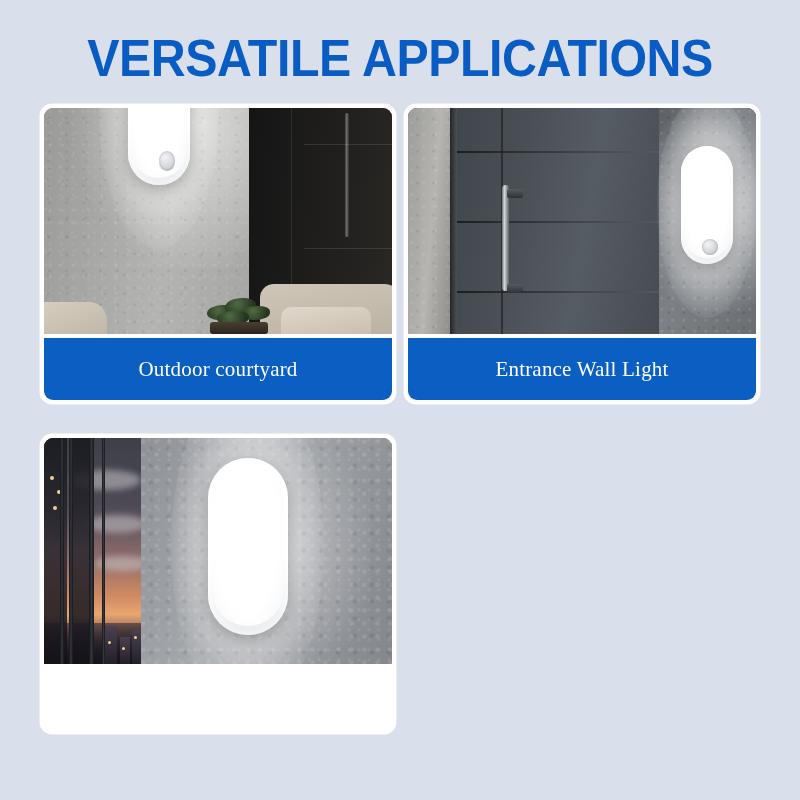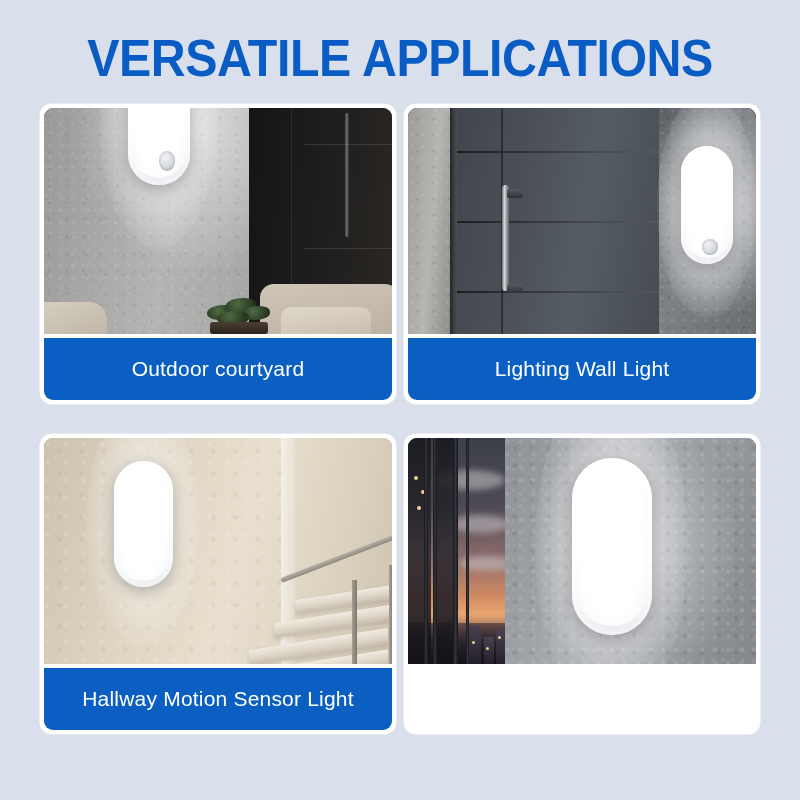--- a/index.html
+++ b/index.html
@@ -54,20 +54,21 @@
     row-gap: 30px;
   }
 
   .card {
     position: relative;
     background: #ffffff;
     border-radius: 12px;
     padding: 4px;
     overflow: hidden;
     box-shadow: 0 0 0 0.5px rgba(255,255,255,0.9);
+    font-family: Liberation Serif, serif;
   }
 
   .photo {
     position: relative;
     width: 100%;
     height: 226px;
     border-radius: 9px 9px 0 0;
     overflow: hidden;
     background: #8a8a8a;
   }
@@ -388,48 +389,23 @@
 
         <div class="lamp" style="right:6.5%; top:17%; width:15%; height:52%;">
           <div class="lamp-glow"></div>
           <div class="lamp-body">
             <div class="lamp-lens"></div>
           </div>
           <div class="lamp-sensor" style="left:40%; bottom:8%; width:30%; height:13%;"></div>
         </div>
       </div>
 
-      <div class="caption">Lighting Wall Light</div>
+      <div class="caption">Entrance Wall Light</div>
     </div>
 
-    <div class="card">
-      <div class="photo">
-        <div class="p3-bg"></div>
-        <div class="p3-right"></div>
-        <div class="p3-corner"></div>
-
-        <div class="p3-step" style="left:72%; top:68%;  width:30%; height:6%;  transform:skewY(-9deg);"></div>
-        <div class="p3-step" style="left:66%; top:78%;  width:34%; height:6.5%; transform:skewY(-9deg);"></div>
-        <div class="p3-step" style="left:59%; top:89%;  width:40%; height:7%;  transform:skewY(-9deg);"></div>
-        <div class="p3-step" style="left:53%; top:99%;  width:46%; height:7%;  transform:skewY(-9deg);"></div>
-
-        <div class="p3-rail" style="left:68%; top:62%; width:36%; height:5px; transform:rotate(-21deg); transform-origin:left center;"></div>
-        <div class="p3-post" style="left:88.5%; top:63%; width:5px; height:37%;"></div>
-        <div class="p3-post" style="left:99%;  top:56%; width:5px; height:44%;"></div>
-
-        <div class="lamp" style="left:20%; top:10%; width:17%; height:56%;">
-          <div class="lamp-glow"></div>
-          <div class="lamp-body">
-            <div class="lamp-lens"></div>
-          </div>
-        </div>
-      </div>
-
-      <div class="caption">Hallway Motion Sensor Light</div>
-    </div>
 
     <div class="card">
       <div class="photo">
         <div class="p4-bg"></div>
 
         <div class="p4-window">
           <div class="p4-cloud" style="left:28%; top:14%; width:72%; height:9%;"></div>
           <div class="p4-cloud" style="left:44%; top:34%; width:62%; height:8%;"></div>
           <div class="p4-cloud" style="left:52%; top:52%; width:56%; height:7%;"></div>
 

